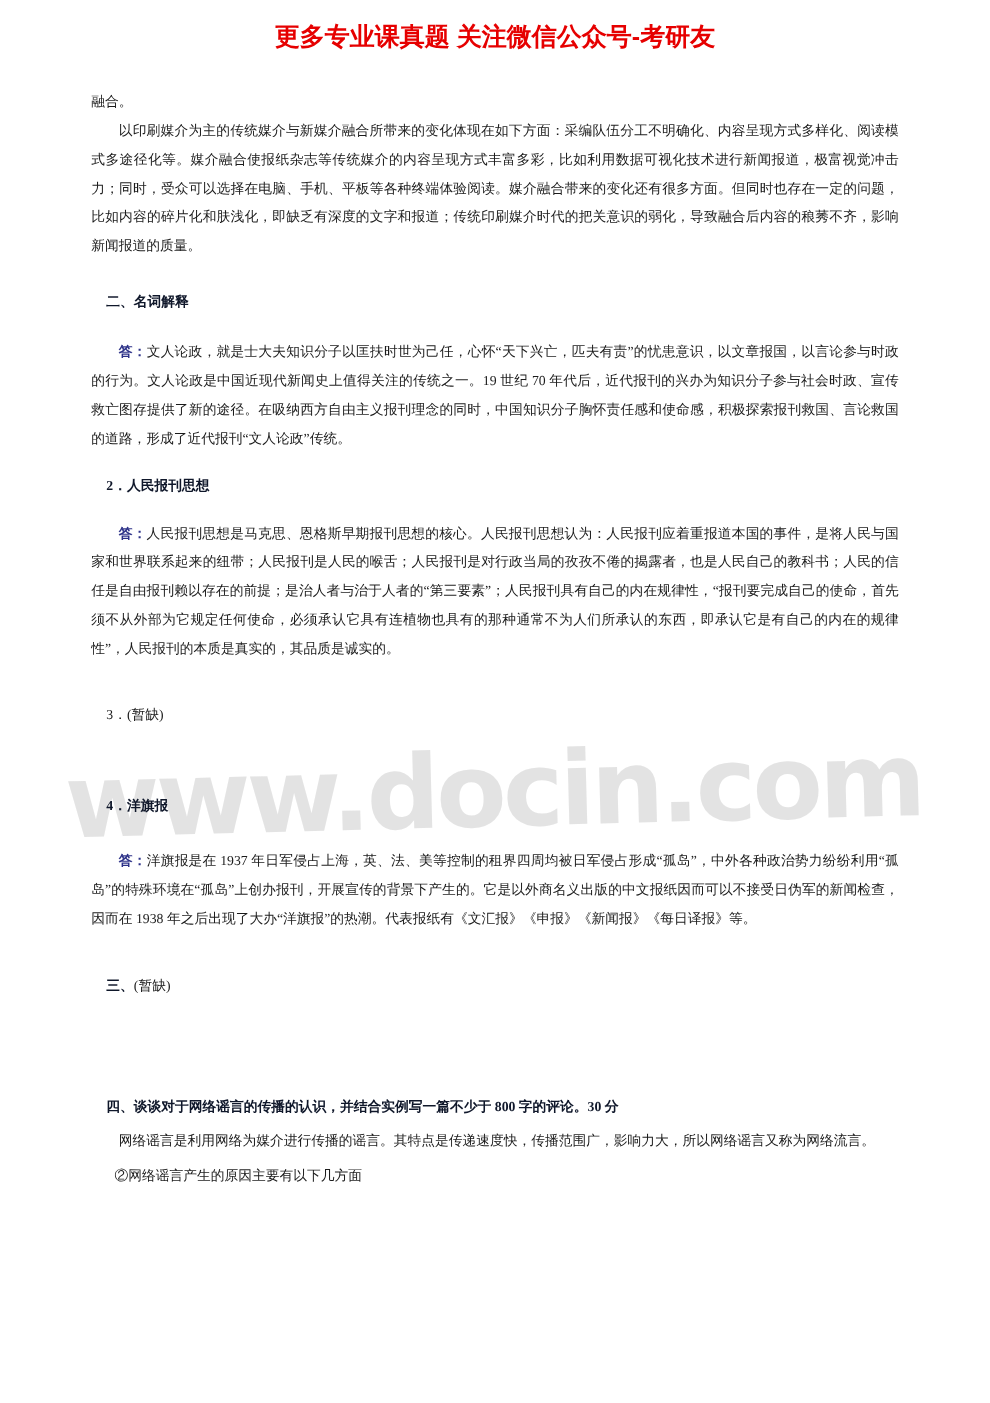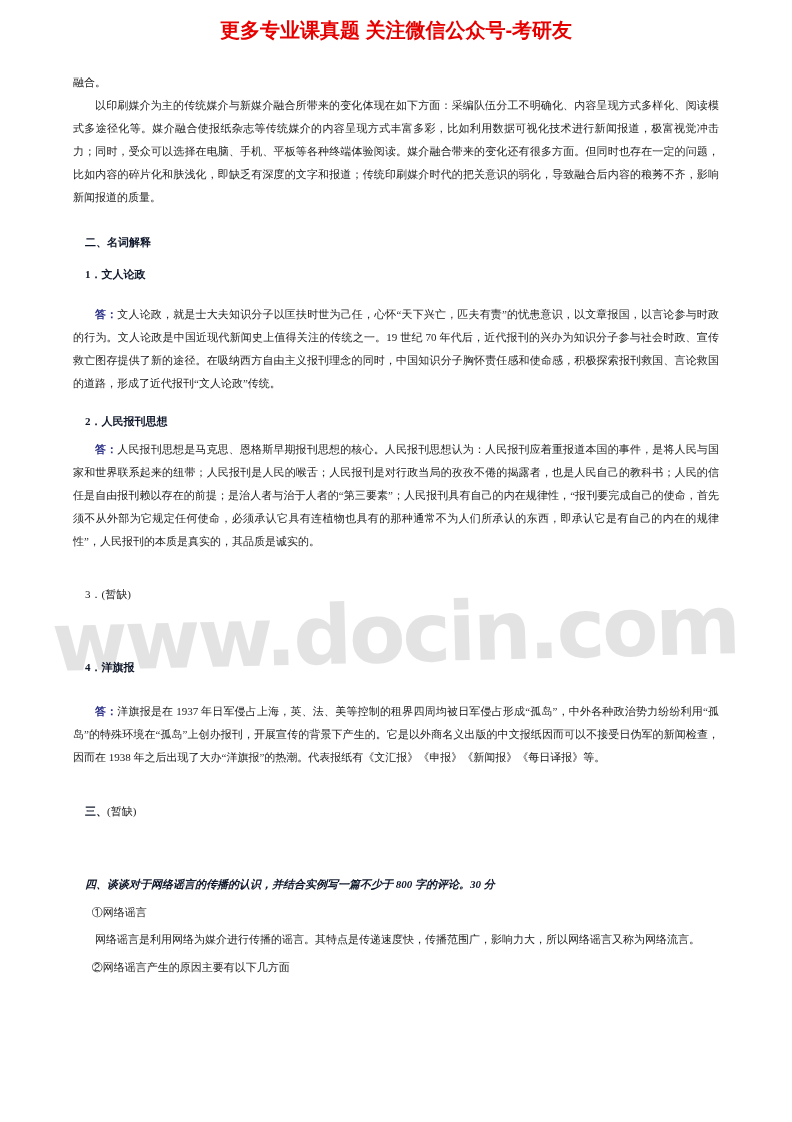--- a/index.html
+++ b/index.html
@@ -24,26 +24,26 @@
   .indent17{text-indent:1.7em;}
   .hindent{text-indent:1.1em;}
   .blue{color:#0f172a;font-weight:bold;}
   .ans-label{color:#2c3188;font-weight:bold;}
   .frag{margin-top:26px;}
   .p1{margin-top:0;}
   .sec2{margin-top:22px;}
   .term1{margin-top:9px;}
   .ans1{margin-top:17px;}
   .term2{margin-top:15px;}
-  .ans2{margin-top:5px;}
+  .ans2{margin-top:15px;}
   .term3{margin-top:30px;}
   .term4{margin-top:50px;}
   .ans4{margin-top:21px;}
   .sec3{margin-top:31px;}
-  .sec4{margin-top:50px;font-style:italic;}
+  .sec4{margin-top:74px;}
   .q1{margin-top:5px;}
   .pt1{margin-top:5px;}
   .pt1body{margin-top:4px;}
   .pt2{margin-top:5px;}
 </style>
 </head>
 <body>
 
 <div class="page">
 
@@ -52,39 +52,37 @@
   <div class="content">
 
     <p class="promo-header">更多专业课真题 关注微信公众号-考研友</p>
 
     <p class="frag">融合。</p>
 
     <p class="p1 indent2">以印刷媒介为主的传统媒介与新媒介融合所带来的变化体现在如下方面：采编队伍分工不明确化、内容呈现方式多样化、阅读模式多途径化等。媒介融合使报纸杂志等传统媒介的内容呈现方式丰富多彩，比如利用数据可视化技术进行新闻报道，极富视觉冲击力；同时，受众可以选择在电脑、手机、平板等各种终端体验阅读。媒介融合带来的变化还有很多方面。但同时也存在一定的问题，比如内容的碎片化和肤浅化，即缺乏有深度的文字和报道；传统印刷媒介时代的把关意识的弱化，导致融合后内容的稂莠不齐，影响新闻报道的质量。</p>
 
     <p class="sec2 blue hindent">二、名词解释</p>
 
-    <p class="term1 blue hindent">1．文人论政</p>
 
     <p class="ans1 indent2"><span class="ans-label">答：</span><span>文人论政，就是士大夫知识分子以匡扶时世为己任，心怀“天下兴亡，匹夫有责”的忧患意识，以文章报国，以言论参与时政的行为。文人论政是中国近现代新闻史上值得关注的传统之一。19 世纪 70 年代后，近代报刊的兴办为知识分子参与社会时政、宣传救亡图存提供了新的途径。在吸纳西方自由主义报刊理念的同时，中国知识分子胸怀责任感和使命感，积极探索报刊救国、言论救国的道路，形成了近代报刊“文人论政”传统。</span></p>
 
     <p class="term2 blue hindent">2．人民报刊思想</p>
 
     <p class="ans2 indent2"><span class="ans-label">答：</span><span>人民报刊思想是马克思、恩格斯早期报刊思想的核心。人民报刊思想认为：人民报刊应着重报道本国的事件，是将人民与国家和世界联系起来的纽带；人民报刊是人民的喉舌；人民报刊是对行政当局的孜孜不倦的揭露者，也是人民自己的教科书；人民的信任是自由报刊赖以存在的前提；是治人者与治于人者的“第三要素”；人民报刊具有自己的内在规律性，“报刊要完成自己的使命，首先须不从外部为它规定任何使命，必须承认它具有连植物也具有的那种通常不为人们所承认的东西，即承认它是有自己的内在的规律性”，人民报刊的本质是真实的，其品质是诚实的。</span></p>
 
     <p class="term3 hindent">3．(暂缺)</p>
 
     <p class="term4 blue hindent">4．洋旗报</p>
 
     <p class="ans4 indent2"><span class="ans-label">答：</span><span>洋旗报是在 1937 年日军侵占上海，英、法、美等控制的租界四周均被日军侵占形成“孤岛”，中外各种政治势力纷纷利用“孤岛”的特殊环境在“孤岛”上创办报刊，开展宣传的背景下产生的。它是以外商名义出版的中文报纸因而可以不接受日伪军的新闻检查，因而在 1938 年之后出现了大办“洋旗报”的热潮。代表报纸有《文汇报》《申报》《新闻报》《每日译报》等。</span></p>
 
     <p class="sec3 hindent"><span class="blue">三、</span><span>(暂缺)</span></p>
 
     <p class="sec4 blue hindent">四、谈谈对于网络谣言的传播的认识，并结合实例写一篇不少于 800 字的评论。30 分</p>
 
 
-    <p class="pt1 indent17">①网络谣言</p>
 
     <p class="pt1body indent2">网络谣言是利用网络为媒介进行传播的谣言。其特点是传递速度快，传播范围广，影响力大，所以网络谣言又称为网络流言。</p>
 
     <p class="pt2 indent17">②网络谣言产生的原因主要有以下几方面</p>
 
   </div>
 </div>
 
 </body></html>

